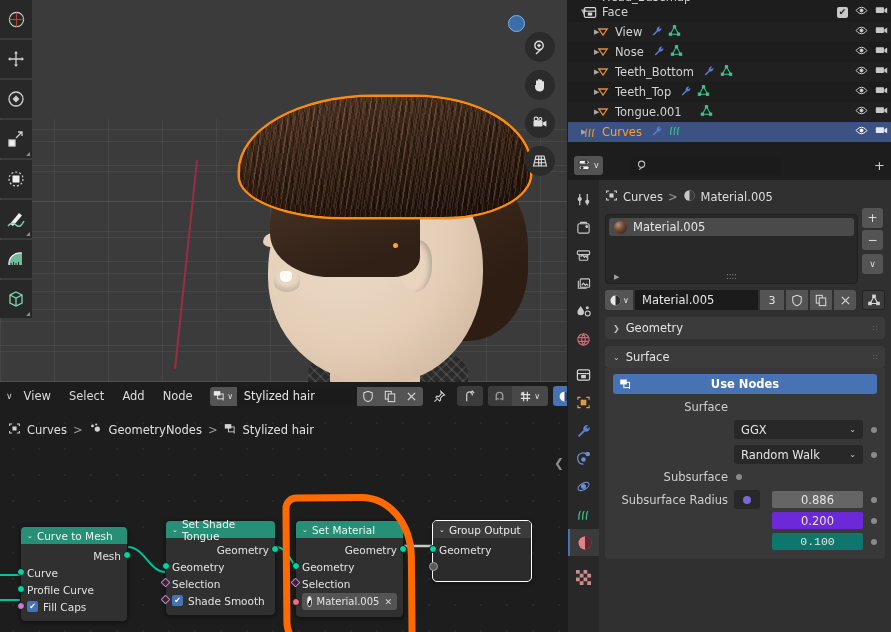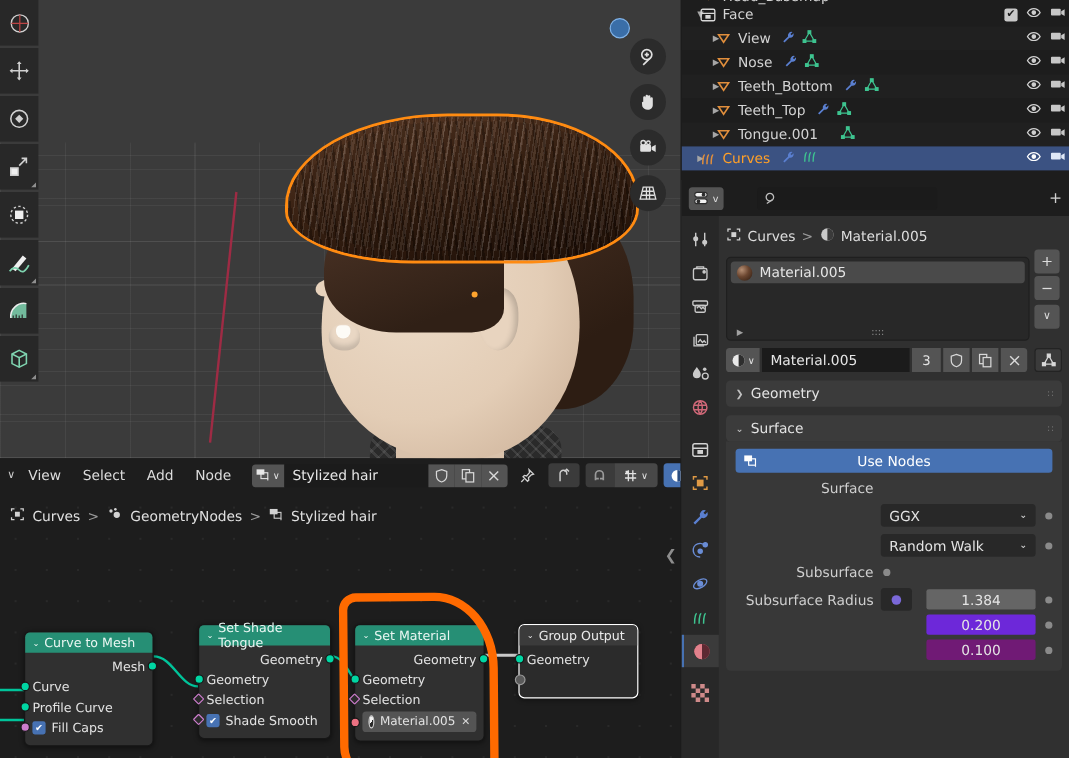--- a/index.html
+++ b/index.html
@@ -240,20 +240,21 @@
     height: 22px; background: #3b3b3b; border-radius: 4px; display: flex;
     align-items: center; gap: 6px; padding: 0 8px; font-size: 11.5px;
     margin-top: 7px; color: #e3e3e3; position: relative;
   }
   .panel-head .grip { position: absolute; right: 6px; color: #6f6f6f; font-size: 8px; letter-spacing:1px;}
   .panel-sub { background: #383838; border-radius: 0 0 4px 4px; padding: 6px 8px 8px 8px; }
   .use-nodes {
     height: 20px; background: #4772b3; border-radius: 3px; display: flex;
     align-items: center; justify-content: center; font-size: 11.5px; color: #fff;
     position: relative;
+    font-weight: bold;
   }
   .use-nodes .un-icon { position: absolute; left: 6px; display:flex; }
   .prop-row { display: flex; align-items: center; margin-top: 6px; gap: 6px; }
   .prop-label {
     width: 115px; text-align: right; font-size: 11.5px; color: #cfcfcf; flex: none;
   }
   .prop-field {
     flex: 1; height: 19px; background: #282828; border-radius: 3px;
     display: flex; align-items: center; padding: 0 7px; font-size: 11.5px;
     color: #e4e4e4; gap: 7px; position: relative;
@@ -935,39 +936,39 @@
             <span class="prop-label">Subsurface</span>
             <span class="anim-dot"></span>
           </div>
 
           <div class="prop-row">
             <span class="prop-label">Subsurface Radius</span>
             <span class="prop-field" style="padding:0; background:transparent;">
               <span style="width:26px;height:19px;background:#282828;border-radius:3px;display:flex;align-items:center;justify-content:center;">
                 <span class="dot" style="background:#7a68d8;"></span>
               </span>
-              <span style="flex:1;height:17px;background:#656565;border-radius:2px;display:flex;align-items:center;justify-content:center;margin-left:5px;">1.384</span>
+              <span style="flex:1;height:17px;background:#656565;border-radius:2px;display:flex;align-items:center;justify-content:center;margin-left:5px;">0.886</span>
             </span>
             <span class="anim-dot"></span>
           </div>
 
           <div class="prop-row" style="margin-top:2px;">
             <span class="prop-label"></span>
             <span class="prop-field" style="padding:0; background:transparent;">
               <span style="width:26px;"></span>
               <span style="flex:1;height:17px;background:#6d28d9;border-radius:2px;display:flex;align-items:center;justify-content:center;margin-left:5px;">0.200</span>
             </span>
             <span class="anim-dot"></span>
           </div>
 
           <div class="prop-row" style="margin-top:2px;">
             <span class="prop-label"></span>
             <span class="prop-field" style="padding:0; background:transparent;">
               <span style="width:26px;"></span>
-              <span style="flex:1;height:17px;background:#701a75;border-radius:2px;display:flex;align-items:center;justify-content:center;margin-left:5px;">0.100</span>
+              <span style="flex:1;height:17px;background:#0f766e;border-radius:2px;display:flex;align-items:center;justify-content:center;margin-left:5px;font-family:Liberation Mono, monospace;">0.100</span>
             </span>
             <span class="anim-dot"></span>
           </div>
         </div>
       </div>
     </div>
   </div>
 
   <div id="nodeeditor">
     <div class="ne-header">

